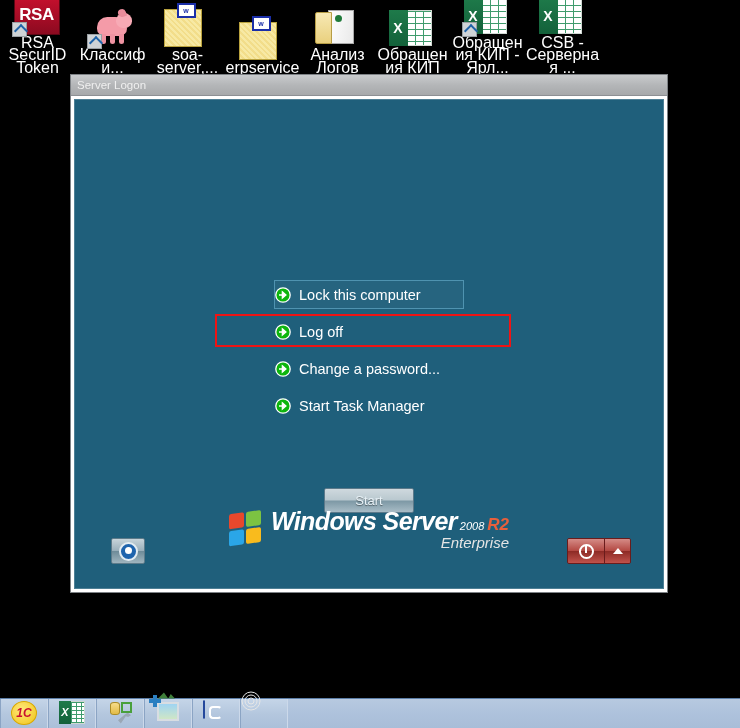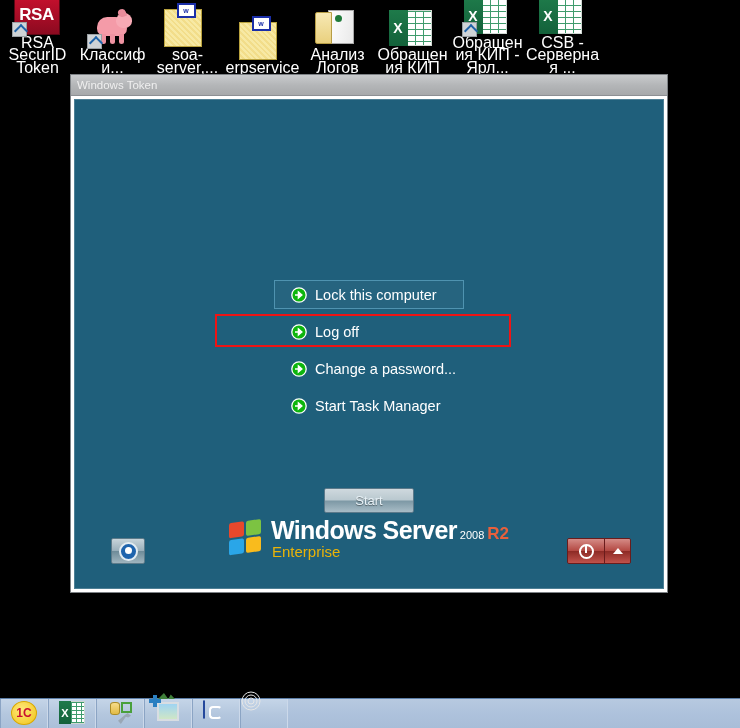--- a/index.html
+++ b/index.html
@@ -259,21 +259,21 @@
     top: 180px;
     width: 100%;
   }
   .logon-option {
     height: 29px;
     display: flex;
     align-items: center;
     justify-content: flex-start;
     margin: 0 auto 8px auto;
     box-sizing: border-box;
-    padding: 0 16px;
+    padding: 0 0;
     border: 1px solid transparent;
     width: 190px;
     position: relative;
   }
   .logon-option.focused {
     border: 1px solid #4f93b0;
     background: rgba(255,255,255,0.03);
   }
   .opt-arrow {
     width: 16px; height: 16px;
@@ -322,25 +322,26 @@
     justify-content: center;
     font-family: "Liberation Sans", sans-serif;
     text-shadow: 0 1px 1px rgba(0,0,0,0.45);
     box-sizing: border-box;
   }
 
   
   #branding {
     position: absolute;
     left: 0;
-    top: 417px;
+    top: 408px;
     width: 100%;
     display: flex;
     justify-content: center;
     align-items: flex-start;
+    font-style: italic;
   }
   #win-flag {
     width: 34px; height: 34px;
     position: relative;
     margin-right: 8px;
     margin-top: 4px;
     transform: skewY(-8deg);
   }
   .flag-pane { position: absolute; width: 15px; height: 15px; border-radius: 2px; }
   .fp-red    { left: 0;  top: 0;  background: #e8482c; }
@@ -364,25 +365,26 @@
     font-family: "Liberation Sans", sans-serif;
   }
   #brand-r2 {
     color: #e8603c;
     font-size: 17px;
     font-weight: bold;
     margin-left: 3px;
     font-family: "Liberation Sans", sans-serif;
   }
   #brand-edition {
-    color: #eab308;
+    color: #e5e5e5;
     font-size: 15px;
     margin-top: -1px;
-    margin-left: 1px;
-    font-family: "Liberation Sans", sans-serif;
+    margin-left: 13px;
+    font-family: "Liberation Sans", sans-serif;
+    text-align: right;
   }
 
   
   #ease-access-button {
     position: absolute;
     left: 36px;
     bottom: 24px;
     width: 34px;
     height: 26px;
     background: linear-gradient(to bottom, #c7d4da 0%, #9bb0bb 48%, #6f8c99 52%, #9fb4be 100%);
@@ -459,22 +461,23 @@
   
   #taskbar {
     position: absolute;
     left: 0;
     bottom: 0;
     width: 740px;
     height: 30px;
     background: linear-gradient(to bottom, #b7c9e0 0%, #aec2dc 50%, #a8bdd8 100%);
     border-top: 1px solid #5d7fa8;
     display: flex;
-    align-items: flex-start;
-    box-sizing: border-box;
+    align-items: center;
+    box-sizing: border-box;
+    font-style: italic;
   }
   .tb-item {
     width: 48px;
     height: 30px;
     display: flex;
     align-items: center;
     justify-content: center;
     border-left: 1px solid #8ba4c4;
     border-right: 1px solid #ccd9ea;
     background: linear-gradient(to bottom, #c5d5e8 0%, #b4c7de 50%, #aabfd9 100%);
@@ -672,21 +675,21 @@
         </div>
     </div>
     <div class="di-label">CSB - Серверная ...</div>
   </div>
 
 </div>
 
 <div id="logon-dialog">
 
   <div id="logon-titlebar">
-    <span id="logon-title-text">Windows Token</span>
+    <span id="logon-title-text">Server Logon</span>
   </div>
 
   <div id="logon-body">
 
     <div id="logon-options">
 
       <div class="logon-option focused" style="width:190px;">
         <span class="opt-arrow">
           <svg width="16" height="16" viewBox="0 0 16 16">
             <circle cx="8" cy="8" r="7.2" fill="#0db50d" stroke="#ffffff" stroke-width="1.3"></circle>

